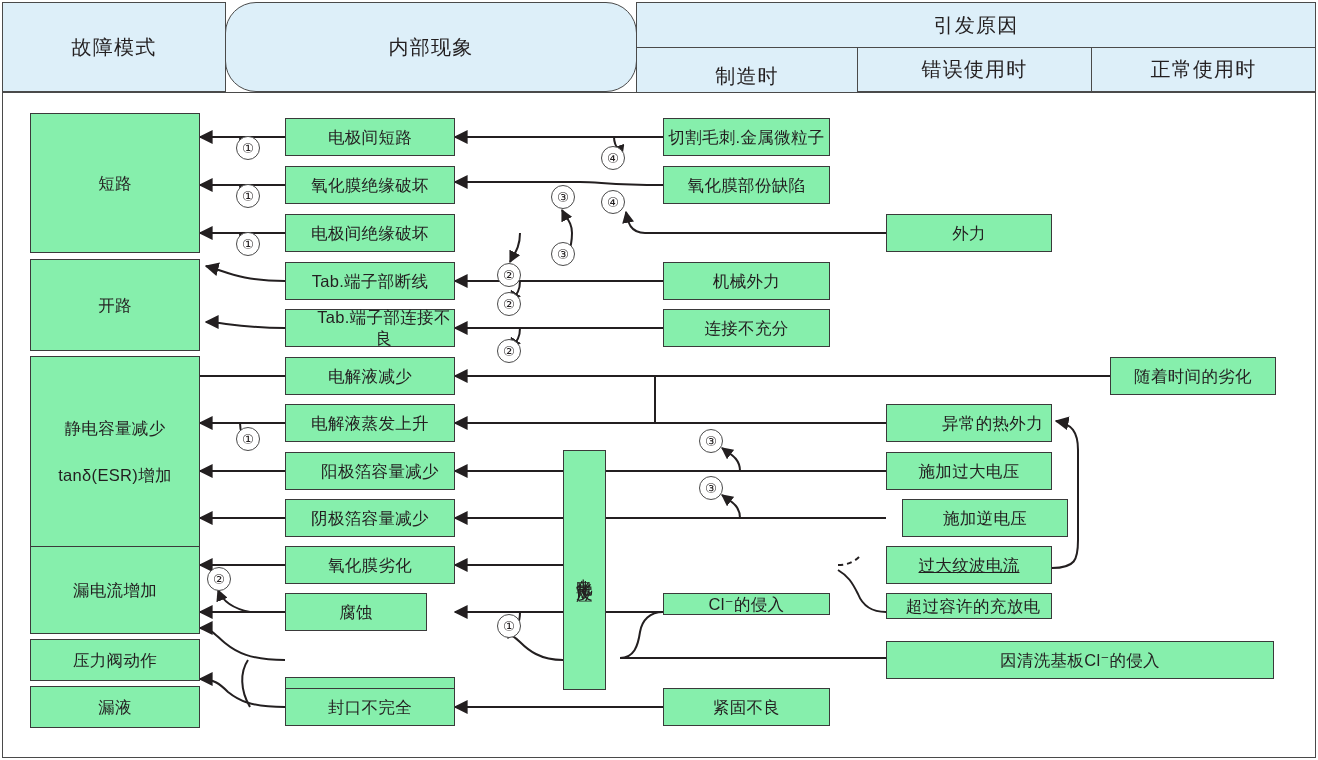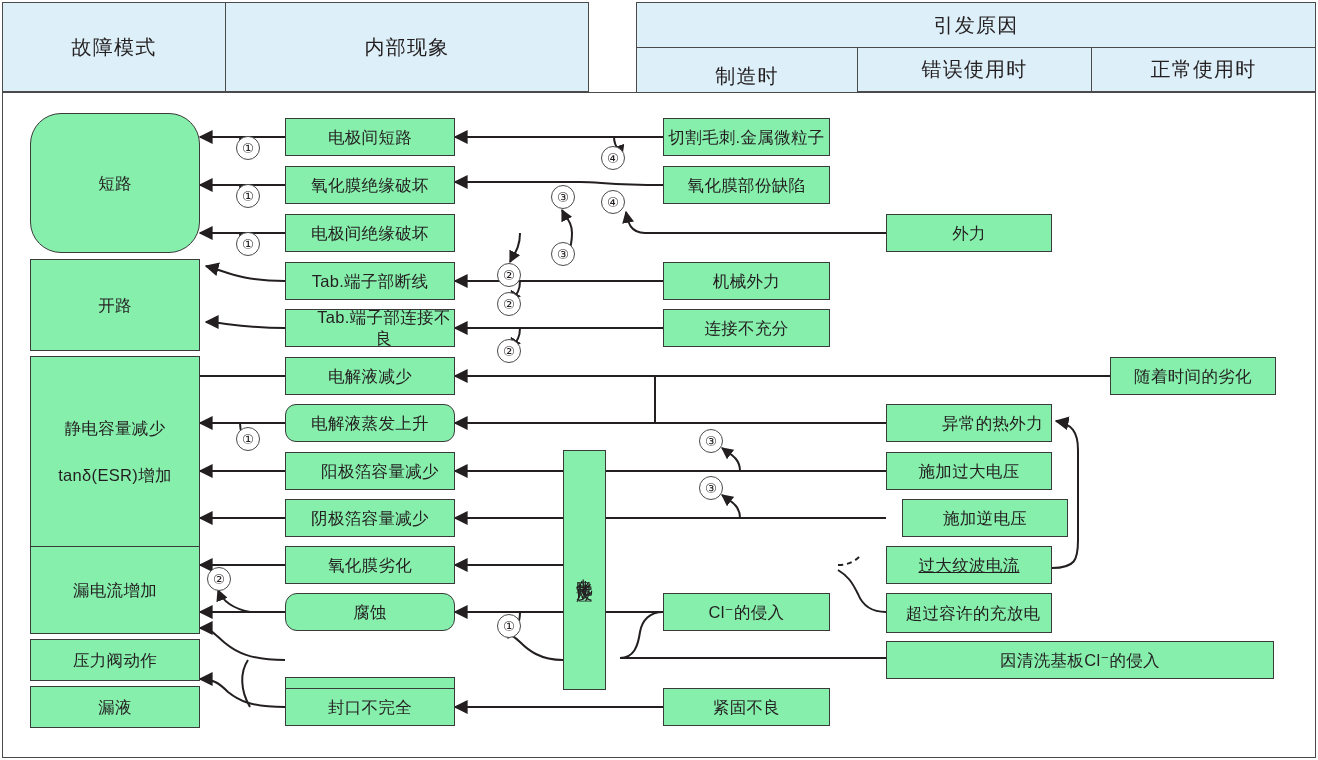--- a/index.html
+++ b/index.html
@@ -3,21 +3,21 @@
 <meta charset="utf-8">
 <style>
   html,body{margin:0;padding:0;background:#fff;}
   body{font-family:"Liberation Sans","DejaVu Sans",sans-serif;color:#231f20;}
   #root{position:relative;width:1318px;height:760px;overflow:hidden;background:#fff;}
 
   
   .hdr{position:absolute;box-sizing:border-box;background:#ddeff9;border:1.6px solid #4a4a4a;
        display:flex;align-items:center;justify-content:center;font-size:20px;letter-spacing:.06em;}
   #hdr-fm   {left:2px;  top:2px;  width:224px; height:90px;}
-  #hdr-ip   {left:225px;top:2px;  width:364px; height:90px;}
+  #hdr-ip   {left:225px;top:2px;  width:412px; height:90px;border-radius:31px;}
   #hdr-cause{left:636px;top:2px;  width:680px; height:46px;}
   #hdr-mfg  {left:636px;top:47px; width:222px; height:58px;}
   #hdr-mis  {left:857px;top:47px; width:235px; height:45px;}
   #hdr-nor  {left:1091px;top:47px;width:225px; height:45px;}
 
   
   #body-frame{position:absolute;left:2px;top:92px;width:1314px;height:666px;
               box-sizing:border-box;border:1.6px solid #4a4a4a;background:#fff;}
 
   
@@ -129,66 +129,66 @@
       <path d="M 740 518 C 740 505 730 501 722 495" marker-end="url(#ahs)"></path>
 
       <path d="M 663 707 L 455 707" marker-end="url(#ah)"></path>
 
       <path d="M 1052 568 C 1075 568 1078 560 1078 540 L 1078 450 C 1078 432 1072 424 1056 421" marker-end="url(#ah)"></path>
 
       <path d="M 886 423 L 880 423"></path>
     </g>
   </svg>
 
-  <div class="node" id="fm-short" style="left:30px;top:113px;width:170px;height:140px;border-radius:31px;">短路</div>
+  <div class="node" id="fm-short" style="left:30px;top:113px;width:170px;height:140px;">短路</div>
 
   <div class="node" id="fm-open" style="left:30px;top:259px;width:170px;height:92px;">开路</div>
 
   <div class="node tall" id="fm-cap" style="left:30px;top:356px;width:170px;height:192px;">
     <span>静电容量减少</span>
     <span class="l2">tanδ(ESR)增加</span>
   </div>
 
   <div class="node" id="fm-leak" style="left:30px;top:546px;width:170px;height:88px;">漏电流增加</div>
 
   <div class="node" id="fm-valve" style="left:30px;top:639px;width:170px;height:42px;">压力阀动作</div>
 
   <div class="node" id="fm-liq" style="left:30px;top:686px;width:170px;height:42px;">漏液</div>
 
   <div class="node" style="left:285px;top:118px;width:170px;height:38px;">电极间短路</div>
   <div class="node" style="left:285px;top:166px;width:170px;height:38px;">氧化膜绝缘破坏</div>
   <div class="node" style="left:285px;top:214px;width:170px;height:38px;">电极间绝缘破坏</div>
   <div class="node" style="left:285px;top:262px;width:170px;height:38px;">Tab.端子部断线</div>
   <div class="node" style="left:285px;top:309px;width:170px;height:38px;padding-left:28px;">Tab.端子部连接不良</div>
   <div class="node" style="left:285px;top:357px;width:170px;height:38px;">电解液减少</div>
-  <div class="node" style="left:285px;top:404px;width:170px;height:38px;border-radius:11px;">电解液蒸发上升</div>
+  <div class="node" style="left:285px;top:404px;width:170px;height:38px;">电解液蒸发上升</div>
   <div class="node" style="left:285px;top:452px;width:170px;height:38px;padding-left:20px;">阳极箔容量减少</div>
   <div class="node" style="left:285px;top:499px;width:170px;height:38px;">阴极箔容量减少</div>
   <div class="node" style="left:285px;top:546px;width:170px;height:38px;">氧化膜劣化</div>
-  <div class="node" style="left:285px;top:593px;width:170px;height:38px;border-radius:12px;">腐蚀</div>
+  <div class="node" style="left:285px;top:593px;width:142px;height:38px;">腐蚀</div>
   <div class="node" style="left:285px;top:641px;width:170px;height:38px;margin-top:36px;">内压上升</div>
   <div class="node" style="left:285px;top:688px;width:170px;height:38px;">封口不完全</div>
 
   <div class="node" style="left:563px;top:450px;width:43px;height:240px;">
     <span class="vert">电化学反应</span>
   </div>
 
   <div class="node" style="left:663px;top:118px;width:167px;height:38px;">切割毛刺.金属微粒子</div>
   <div class="node" style="left:663px;top:166px;width:167px;height:38px;">氧化膜部份缺陷</div>
   <div class="node" style="left:663px;top:262px;width:167px;height:38px;">机械外力</div>
   <div class="node" style="left:663px;top:309px;width:167px;height:38px;">连接不充分</div>
-  <div class="node" style="left:663px;top:593px;width:167px;height:38px;">Cl⁻的侵入</div>
+  <div class="node" style="left:663px;top:593px;width:167px;height:22px;">Cl⁻的侵入</div>
   <div class="node" style="left:663px;top:688px;width:167px;height:38px;">紧固不良</div>
 
   <div class="node" style="left:886px;top:214px;width:166px;height:38px;">外力</div>
   <div class="node" style="left:886px;top:404px;width:166px;height:38px;padding-left:47px;">异常的热外力</div>
   <div class="node" style="left:886px;top:452px;width:166px;height:38px;">施加过大电压</div>
   <div class="node" style="left:886px;top:499px;width:166px;height:38px;margin-left:16px;">施加逆电压</div>
   <div class="node" style="left:886px;top:546px;width:166px;height:38px;text-decoration:underline;">过大纹波电流</div>
-  <div class="node" style="left:886px;top:593px;width:166px;height:40px;padding-left:8px;">超过容许的充放电</div>
+  <div class="node" style="left:886px;top:593px;width:166px;height:26px;padding-left:8px;">超过容许的充放电</div>
   <div class="node" style="left:886px;top:641px;width:388px;height:38px;">因清洗基板Cl⁻的侵入</div>
 
   <div class="node" style="left:1110px;top:357px;width:166px;height:38px;">随着时间的劣化</div>
 
   <div id="markers">
       <div class="cnum" style="left: 236px; top: 136px;">①</div>
       <div class="cnum" style="left: 236px; top: 184px;">①</div>
       <div class="cnum" style="left: 236px; top: 232px;">①</div>
       <div class="cnum" style="left: 497px; top: 263px;">②</div>
       <div class="cnum" style="left: 551px; top: 242px;">③</div>

